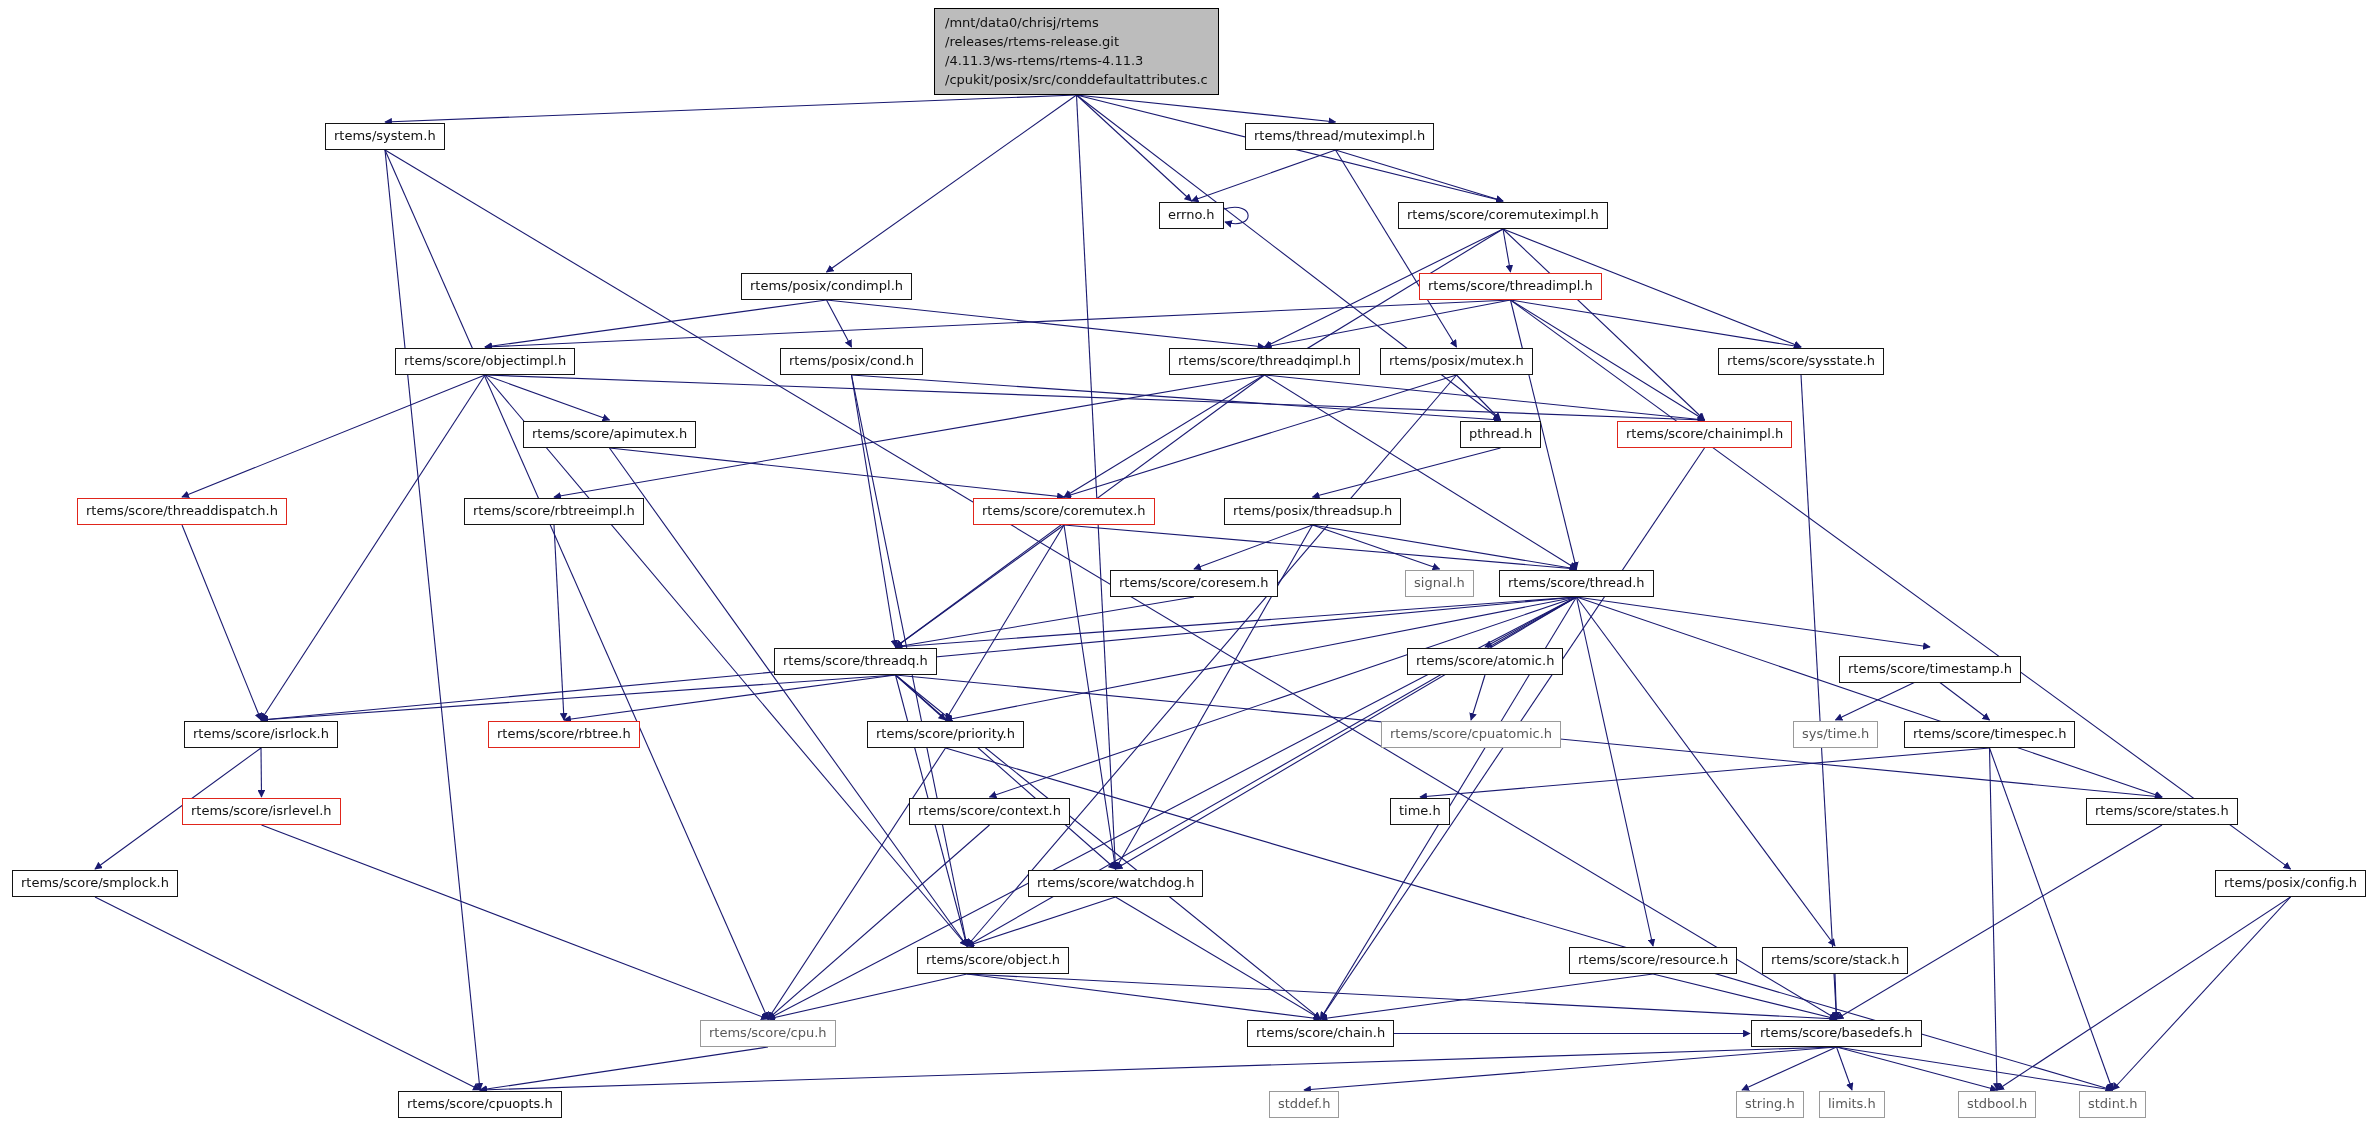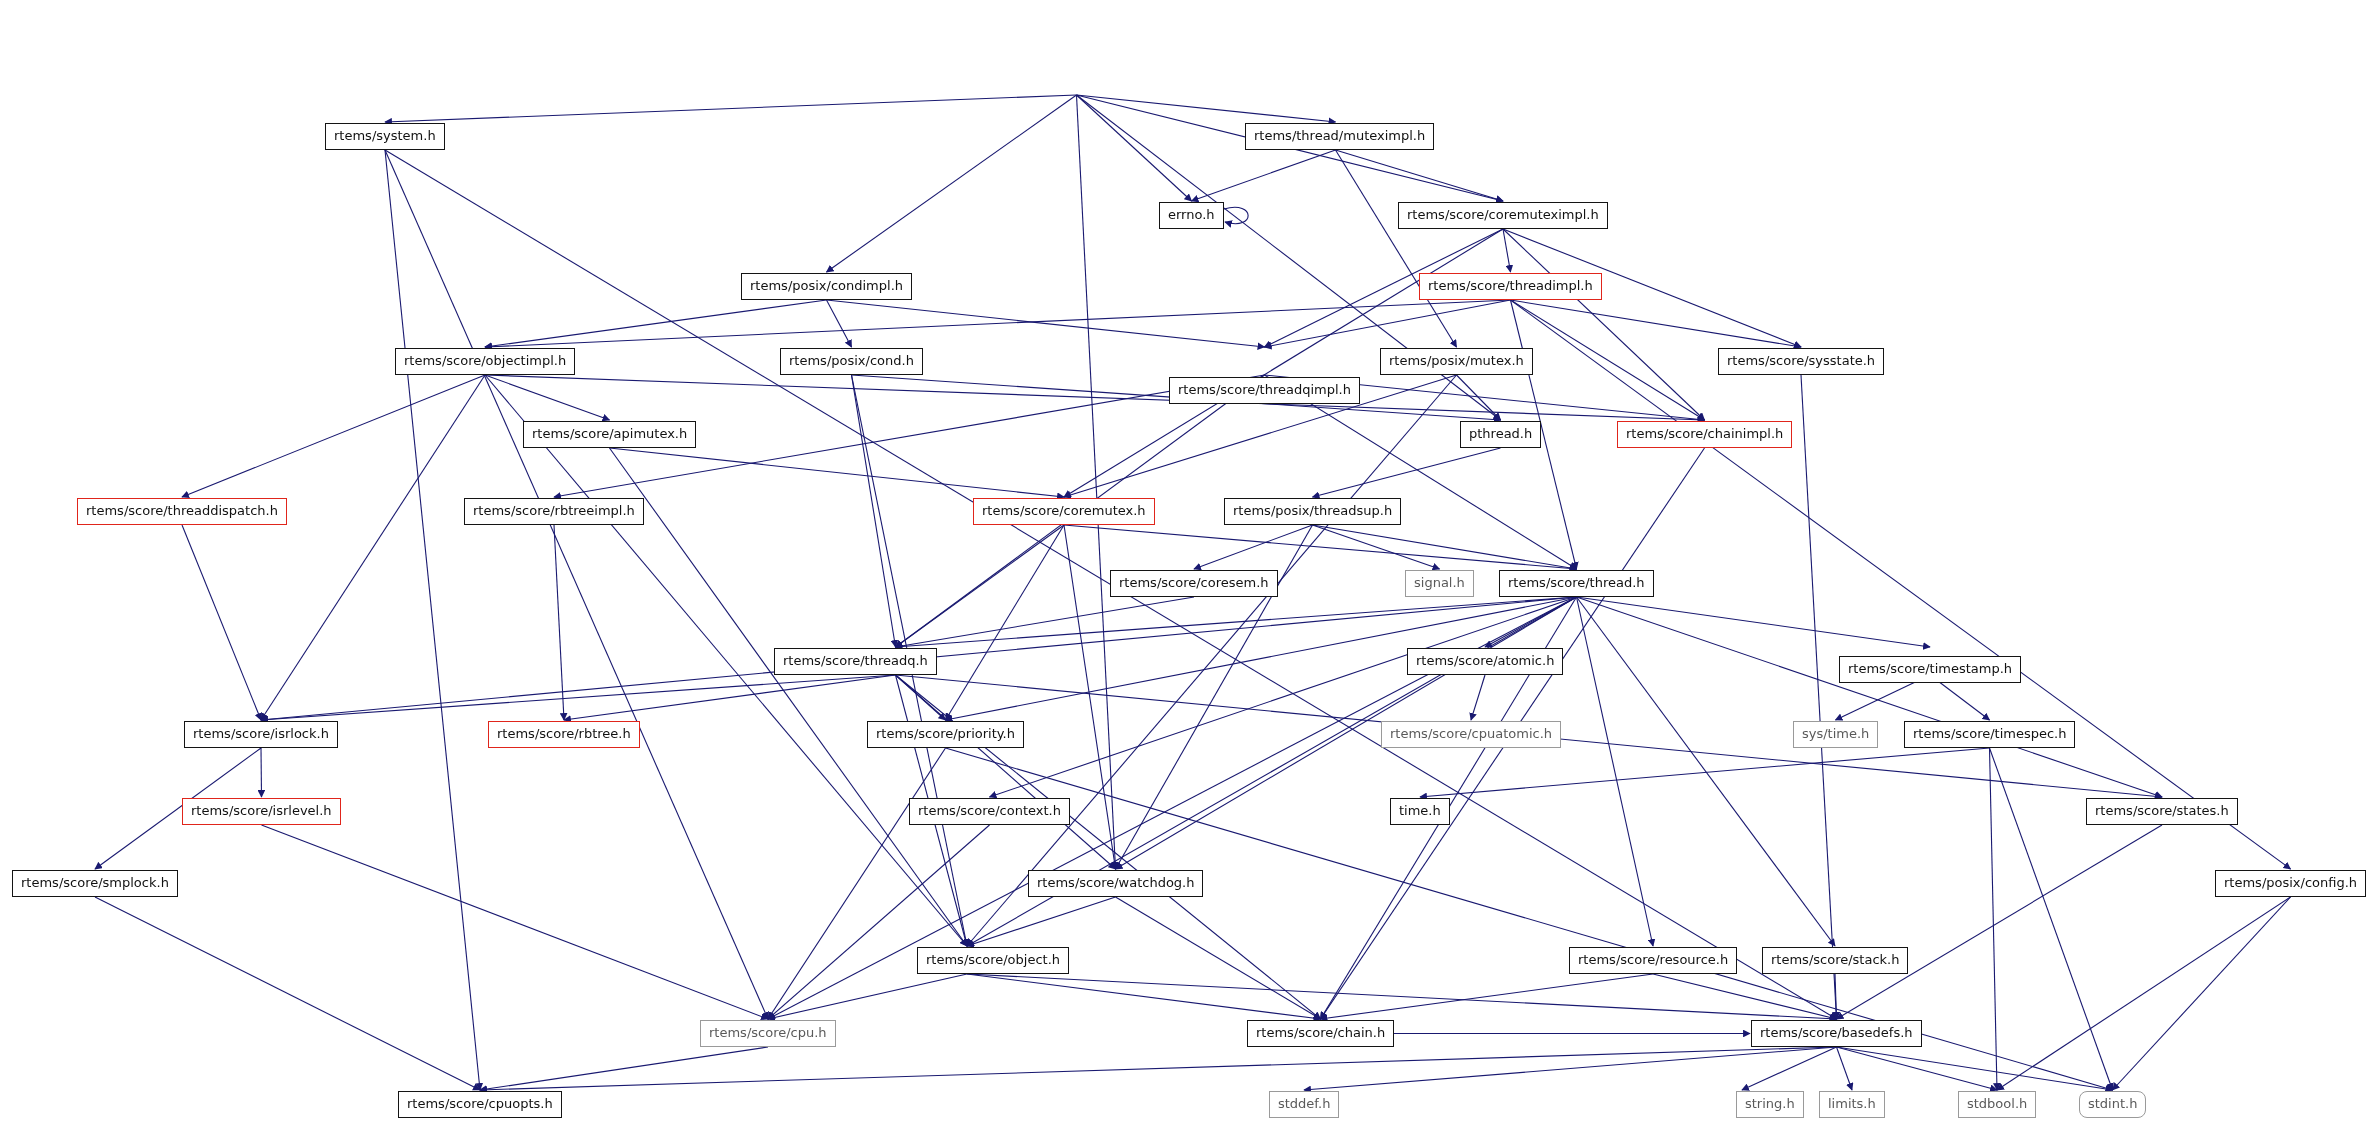--- a/index.html
+++ b/index.html
@@ -129,20 +129,26 @@
       <path d="M 1776 1098 C 1808 1089, 1808 1120, 1777 1111" fill="none" stroke="#191970" stroke-width="1.1" marker-end="url(#arr)"></path>
       <path d="M 768 1047 L 480 1090" fill="none" stroke="#191970" stroke-width="1.1" marker-end="url(#arr)"></path>
       <path d="M 261 748 L 261.5 797" fill="none" stroke="#191970" stroke-width="1.1" marker-end="url(#arr)"></path>
       <path d="M 261 748 L 95 869" fill="none" stroke="#191970" stroke-width="1.1" marker-end="url(#arr)"></path>
       <path d="M 261.5 825 L 768 1019" fill="none" stroke="#191970" stroke-width="1.1" marker-end="url(#arr)"></path>
       <path d="M 95 897 L 480 1090" fill="none" stroke="#191970" stroke-width="1.1" marker-end="url(#arr)"></path>
       <path d="M 182 525 L 261 720" fill="none" stroke="#191970" stroke-width="1.1" marker-end="url(#arr)"></path>
       <path d="M 2290.5 897 L 2112.5 1090" fill="none" stroke="#191970" stroke-width="1.1" marker-end="url(#arr)"></path>
       <path d="M 2290.5 897 L 1997 1090" fill="none" stroke="#191970" stroke-width="1.1" marker-end="url(#arr)"></path>
     </svg>
+    <div class="node s-root" style="top: 8px; left: 934px;">
+      <div class="nl">/mnt/data0/chrisj/rtems</div>
+      <div class="nl">/releases/rtems-release.git</div>
+      <div class="nl">/4.11.3/ws-rtems/rtems-4.11.3</div>
+      <div class="nl">/cpukit/posix/src/conddefaultattributes.c</div>
+    </div>
     <div class="node" style="top: 123px; left: 325px;">
       <div class="nl">rtems/system.h</div>
     </div>
     <div class="node" style="top: 123px; left: 1245px;">
       <div class="nl">rtems/thread/muteximpl.h</div>
     </div>
     <div class="node" style="top: 202px; left: 1159px;">
       <div class="nl">errno.h</div>
     </div>
     <div class="node" style="top: 202px; left: 1398px;">
@@ -153,21 +159,21 @@
     </div>
     <div class="node s-red" style="top: 273px; left: 1419px;">
       <div class="nl">rtems/score/threadimpl.h</div>
     </div>
     <div class="node" style="top: 348px; left: 395px;">
       <div class="nl">rtems/score/objectimpl.h</div>
     </div>
     <div class="node" style="top: 348px; left: 780px;">
       <div class="nl">rtems/posix/cond.h</div>
     </div>
-    <div class="node" style="top: 348px; left: 1169px; margin-top: 29px;">
+    <div class="node" style="top: 348px; left: 1169px;">
       <div class="nl">rtems/score/threadqimpl.h</div>
     </div>
     <div class="node" style="top: 348px; left: 1380px;">
       <div class="nl">rtems/posix/mutex.h</div>
     </div>
     <div class="node" style="top: 348px; left: 1718px;">
       <div class="nl">rtems/score/sysstate.h</div>
     </div>
     <div class="node" style="top: 421px; left: 523px;">
       <div class="nl">rtems/score/apimutex.h</div>
@@ -273,16 +279,16 @@
     </div>
     <div class="node s-gray" style="top: 1091px; left: 1708px; margin-left: 28px;">
       <div class="nl">string.h</div>
     </div>
     <div class="node s-gray" style="top: 1091px; left: 1819px;">
       <div class="nl">limits.h</div>
     </div>
     <div class="node s-gray" style="top: 1091px; left: 1958px;">
       <div class="nl">stdbool.h</div>
     </div>
-    <div class="node s-gray" style="top: 1091px; left: 2079px; border-radius: 8px;">
+    <div class="node s-gray" style="top: 1091px; left: 2079px;">
       <div class="nl">stdint.h</div>
     </div>
   </div>
 
 </body></html>

